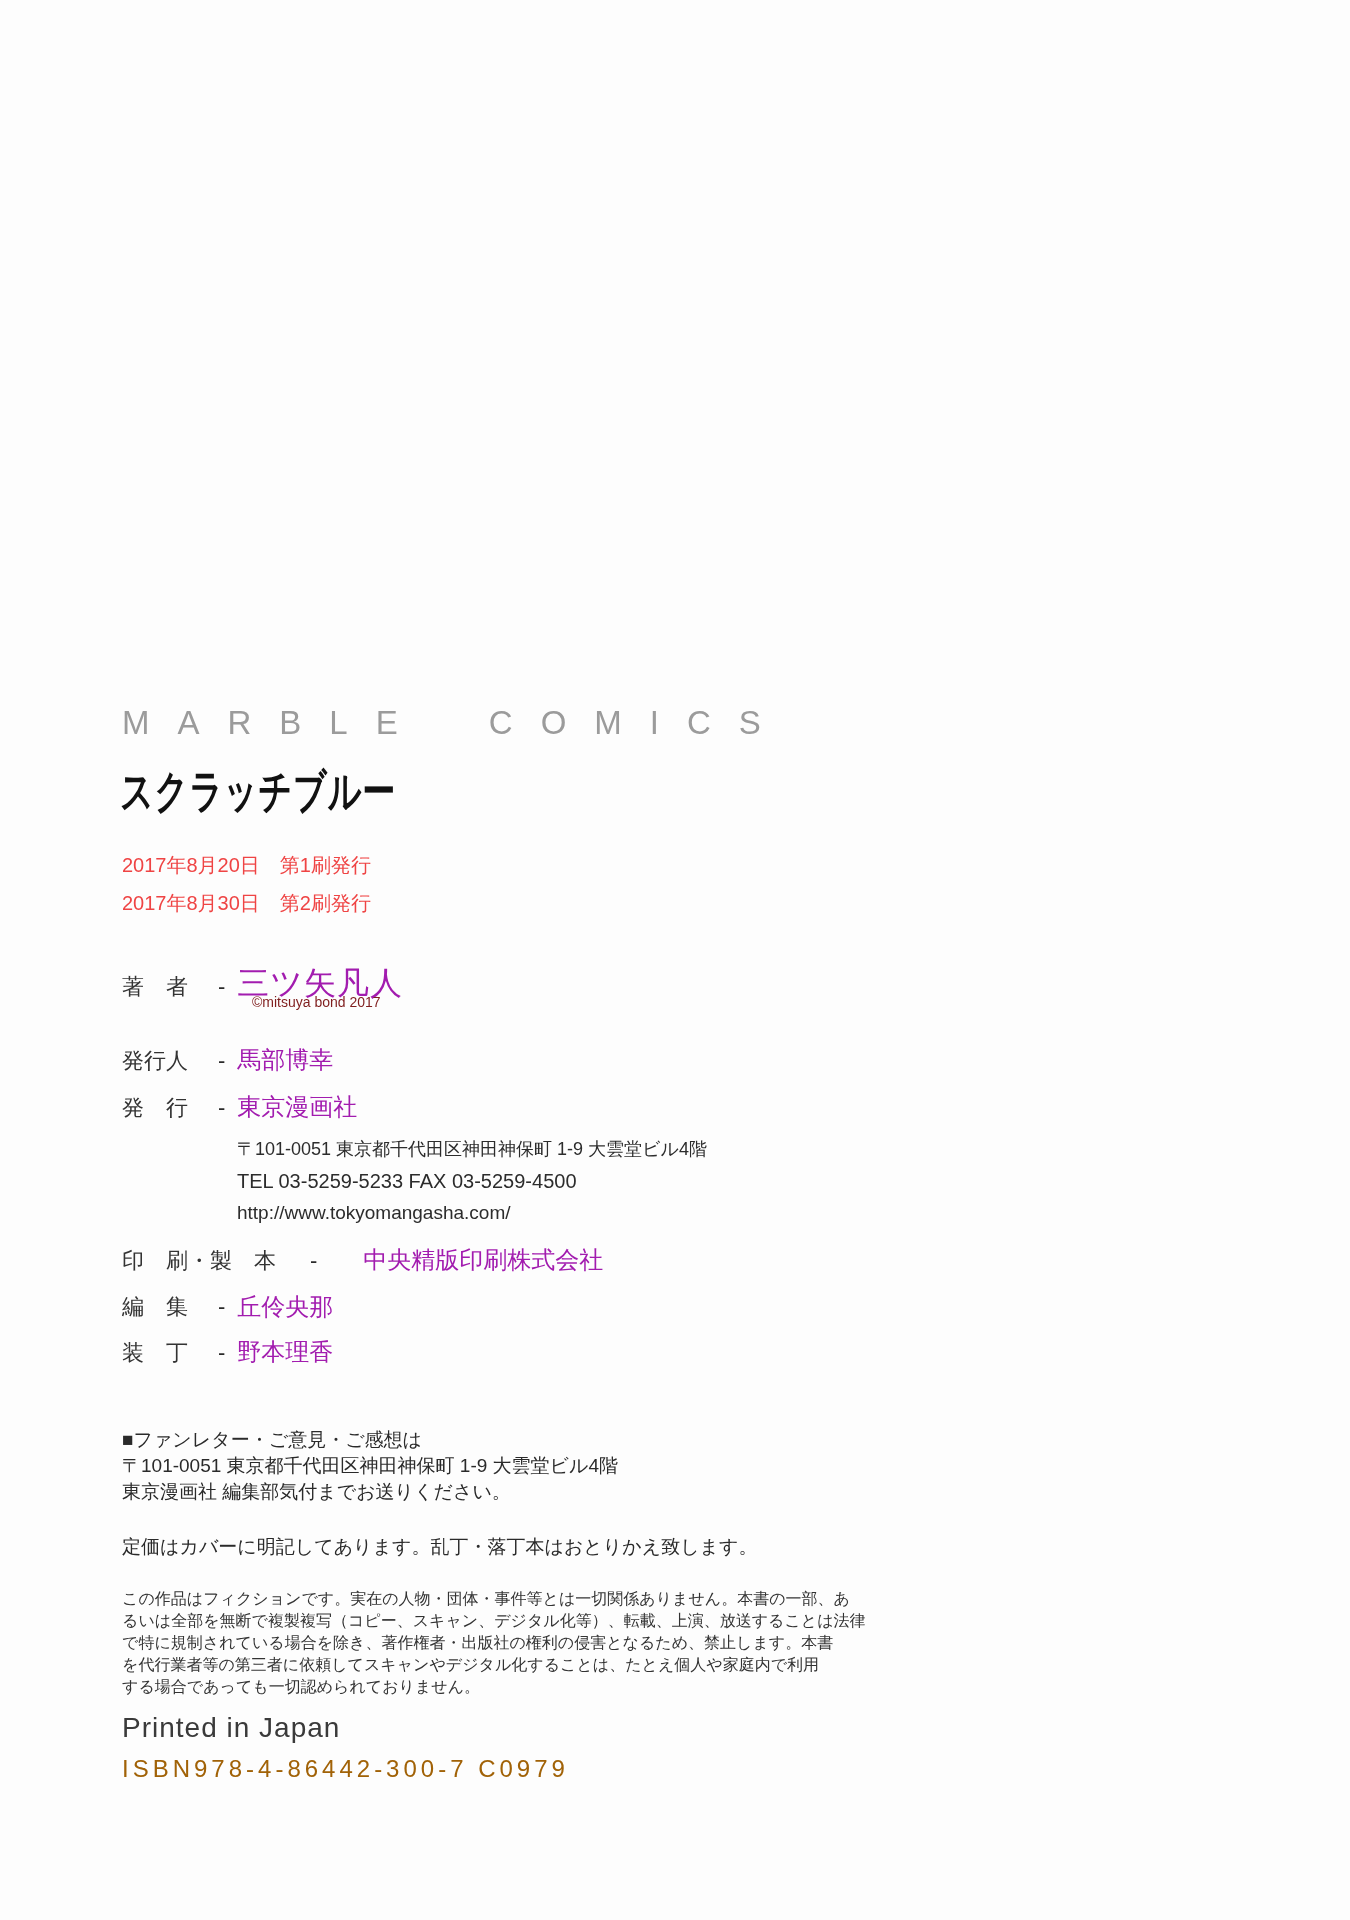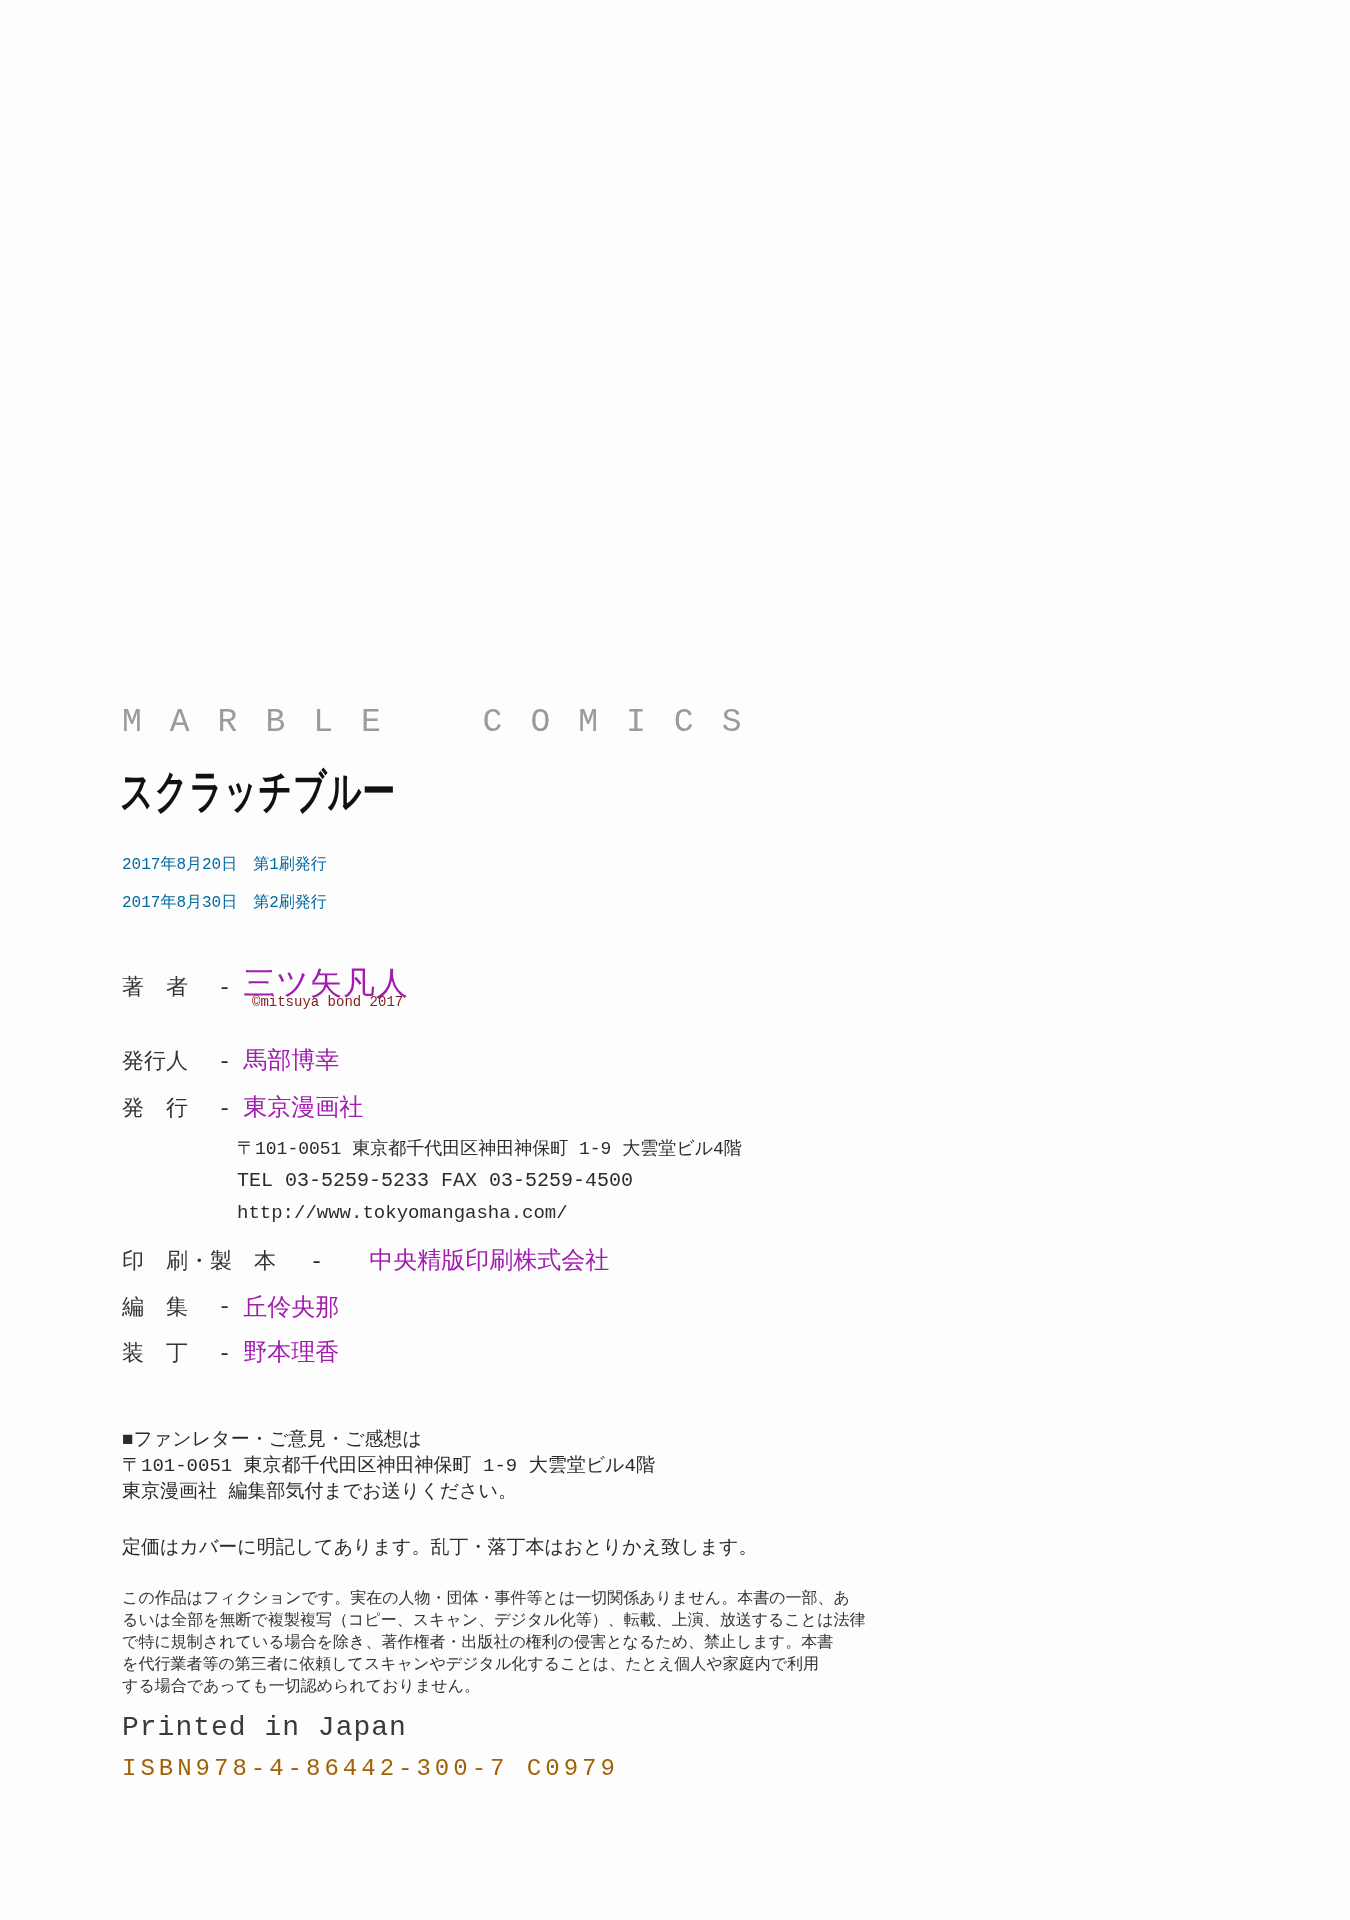--- a/index.html
+++ b/index.html
@@ -6,21 +6,21 @@
     margin: 0;
     padding: 0;
     background: #ffffff;
   }
   .page {
     position: relative;
     width: 1350px;
     height: 1920px;
     background: #fdfdfd;
     overflow: hidden;
-    font-family: Liberation Mono, monospace;
+    font-family: Liberation Sans, sans-serif;
     color: #2a2a2a;
   }
   .abs { position: absolute; white-space: nowrap; }
 
   .brand {
     left: 122px; top: 704px;
     font-size: 33px;
     letter-spacing: 28px;
     word-spacing: 26px;
     color: #9b9b9b;
@@ -30,23 +30,23 @@
     left: 120px; top: 761px;
     font-size: 46px;
     font-weight: 700;
     color: #111111;
     transform: scaleX(0.72);
     transform-origin: left top;
     letter-spacing: 1px;
   }
   .printings {
     left: 122px; top: 846px;
-    font-size: 16px;
+    font-size: 20px;
     line-height: 38px;
-    color: #0369a1;
+    color: #ef4444;
   }
   .credit-row {
     display: flex;
     align-items: baseline;
     font-size: 23px;
     color: #2a2a2a;
   }
   .credit-row .label {
     display: inline-block;
     width: 92px;

